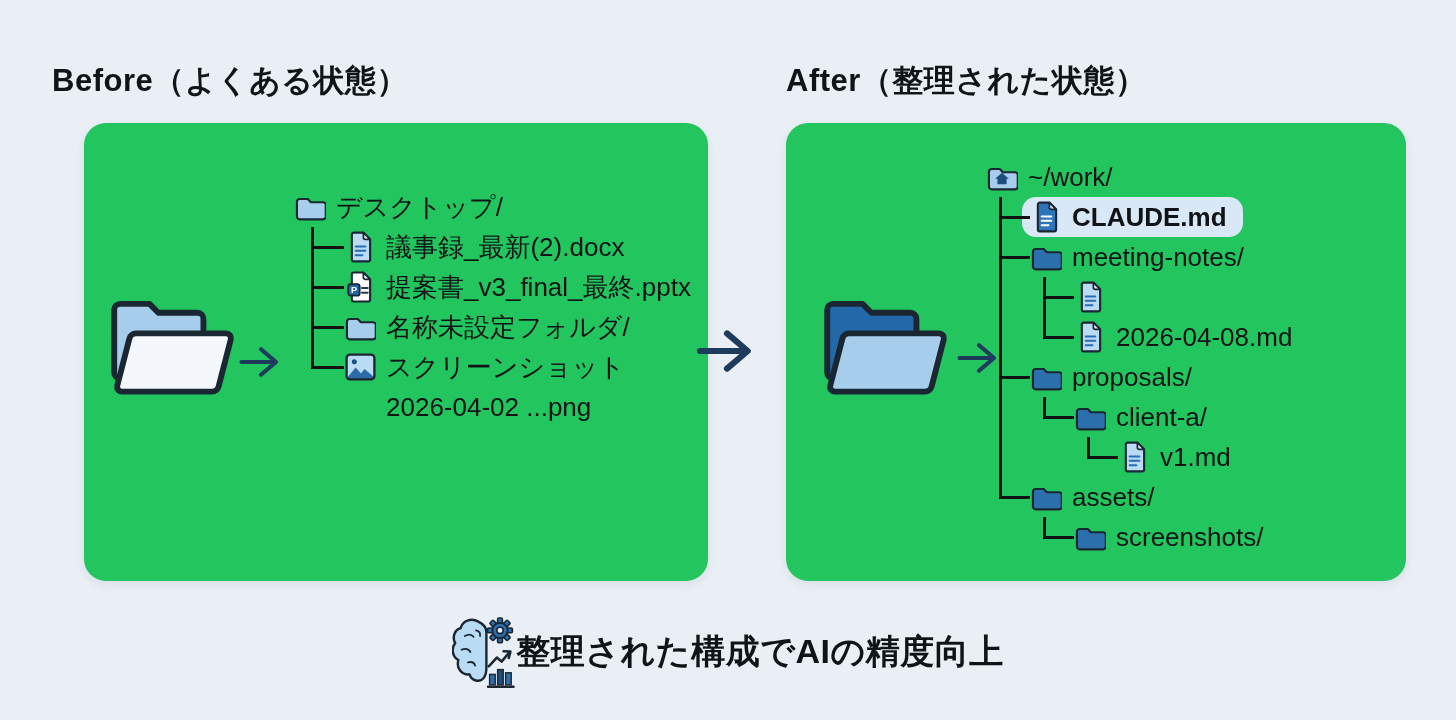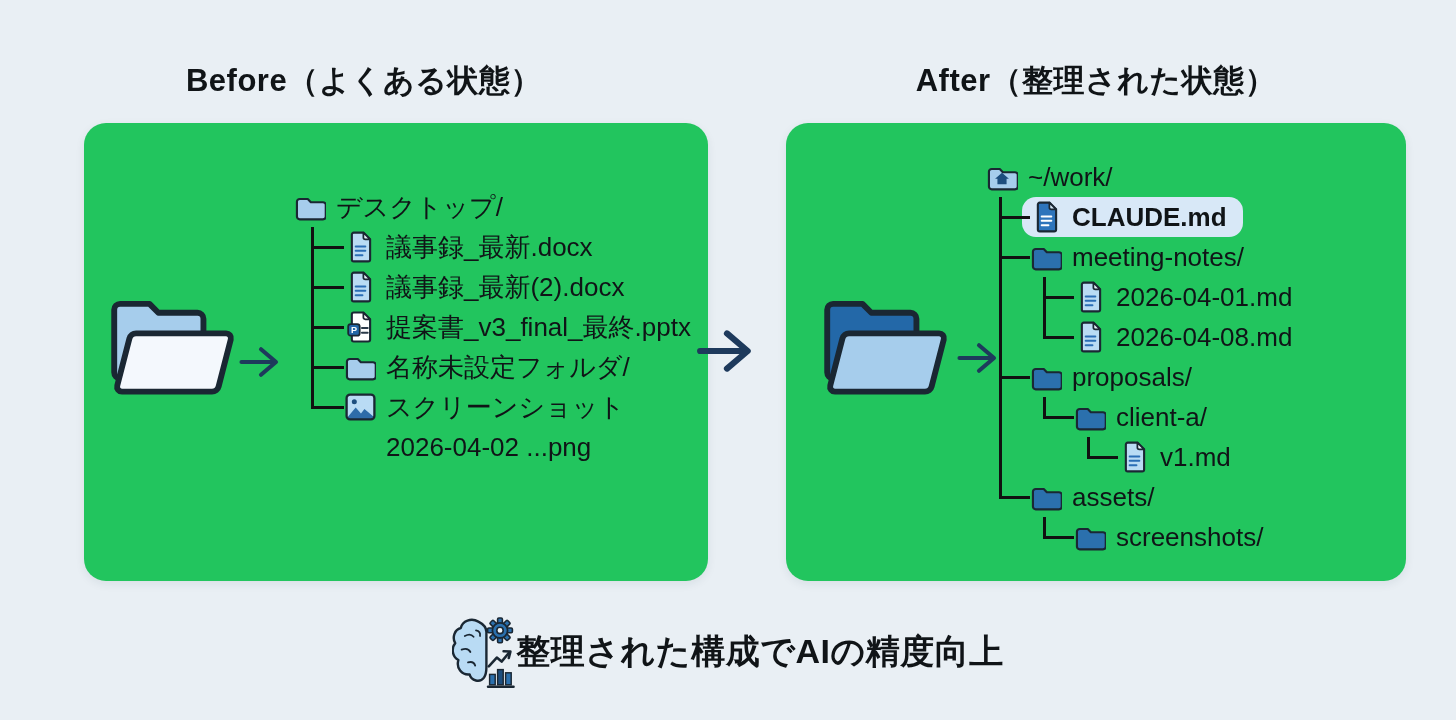--- a/index.html
+++ b/index.html
@@ -4,21 +4,21 @@
 <style>
   html,body{margin:0;padding:0;}
   body{
     width:1456px;height:720px;overflow:hidden;position:relative;
     background:var(--bg,#e9eff4);
     font-family:"Liberation Sans","DejaVu Sans",sans-serif;
     color:var(--ink,#101417);
   }
   .title{
     position:absolute;top:60px;font-size:31px;font-weight:700;
-    text-align:center;color:var(--ink,#101417);letter-spacing:.5px;white-space:nowrap;
+    color:var(--ink,#101417);letter-spacing:.5px;white-space:nowrap;
   }
   .title-before{left:52px;width:624px;}
   .title-after{left:786px;width:620px;}
   .card{
     position:absolute;top:123px;height:458px;background:#22c55e;
     border-radius:22px;box-shadow:0 3px 10px rgba(30,50,70,.08);
   }
   .card-before{left:52px;width:624px;margin-left:32px;}
   .card-after{left:786px;width:620px;}
   .bigfolder{position:absolute;display:block;line-height:0;}
@@ -93,35 +93,20 @@
           <svg viewBox="0 0 26 33" width="25" height="32">
             <path d="M4 3.5 a2 2 0 0 1 2-2 h10 l7 7 v21 a2 2 0 0 1-2 2 H6 a2 2 0 0 1-2-2 z" fill="#b9dbf4" stroke="#1a2733" stroke-width="2.2" stroke-linejoin="round"></path>
             <path d="M16 1.5 v5 a2 2 0 0 0 2 2 h5 z" fill="#e8f3fb" stroke="#1a2733" stroke-width="1.8" stroke-linejoin="round"></path>
             <g stroke="#2a6db5" stroke-width="2.1" stroke-linecap="round">
               <path d="M8 16 h10"></path>
               <path d="M8 20.5 h10"></path>
               <path d="M8 25 h7"></path>
             </g>
           </svg>
         </span>
-        <span class="tlabel">議事録_最新.docx</span>
-      </div>
-      <div class="tree-row">
-        <div class="tcol tee"></div>
-        <span class="ticon">
-          <svg viewBox="0 0 26 33" width="25" height="32">
-            <path d="M4 3.5 a2 2 0 0 1 2-2 h10 l7 7 v21 a2 2 0 0 1-2 2 H6 a2 2 0 0 1-2-2 z" fill="#b9dbf4" stroke="#1a2733" stroke-width="2.2" stroke-linejoin="round"></path>
-            <path d="M16 1.5 v5 a2 2 0 0 0 2 2 h5 z" fill="#e8f3fb" stroke="#1a2733" stroke-width="1.8" stroke-linejoin="round"></path>
-            <g stroke="#2a6db5" stroke-width="2.1" stroke-linecap="round">
-              <path d="M8 16 h10"></path>
-              <path d="M8 20.5 h10"></path>
-              <path d="M8 25 h7"></path>
-            </g>
-          </svg>
-        </span>
         <span class="tlabel">議事録_最新(2).docx</span>
       </div>
       <div class="tree-row">
         <div class="tcol tee"></div>
         <span class="ticon">
           <svg viewBox="0 0 27 33" width="26" height="32">
             <path d="M5 3.5 a2 2 0 0 1 2-2 h10 l7 7 v21 a2 2 0 0 1-2 2 H7 a2 2 0 0 1-2-2 z" fill="#ffffff" stroke="#1a2733" stroke-width="2.2" stroke-linejoin="round"></path>
             <path d="M17 1.5 v5 a2 2 0 0 0 2 2 h5 z" fill="#ffffff" stroke="#1a2733" stroke-width="1.8" stroke-linejoin="round"></path>
             <g stroke="#2b3a49" stroke-width="2" stroke-linecap="round">
               <path d="M15.5 17.5 h6"></path>
@@ -214,21 +199,20 @@
           <svg viewBox="0 0 26 33" width="25" height="32">
             <path d="M4 3.5 a2 2 0 0 1 2-2 h10 l7 7 v21 a2 2 0 0 1-2 2 H6 a2 2 0 0 1-2-2 z" fill="#b9dbf4" stroke="#1a2733" stroke-width="2.2" stroke-linejoin="round"></path>
             <path d="M16 1.5 v5 a2 2 0 0 0 2 2 h5 z" fill="#e8f3fb" stroke="#1a2733" stroke-width="1.8" stroke-linejoin="round"></path>
             <g stroke="#2a6db5" stroke-width="2.1" stroke-linecap="round">
               <path d="M8 16 h10"></path>
               <path d="M8 20.5 h10"></path>
               <path d="M8 25 h7"></path>
             </g>
           </svg>
         </span>
-        <span class="tlabel">2026-04-01.md</span>
       </div>
       <div class="tree-row">
         <div class="tcol pass"></div>
         <div class="tcol elbow"></div>
         <span class="ticon">
           <svg viewBox="0 0 26 33" width="25" height="32">
             <path d="M4 3.5 a2 2 0 0 1 2-2 h10 l7 7 v21 a2 2 0 0 1-2 2 H6 a2 2 0 0 1-2-2 z" fill="#b9dbf4" stroke="#1a2733" stroke-width="2.2" stroke-linejoin="round"></path>
             <path d="M16 1.5 v5 a2 2 0 0 0 2 2 h5 z" fill="#e8f3fb" stroke="#1a2733" stroke-width="1.8" stroke-linejoin="round"></path>
             <g stroke="#2a6db5" stroke-width="2.1" stroke-linecap="round">
               <path d="M8 16 h10"></path>

